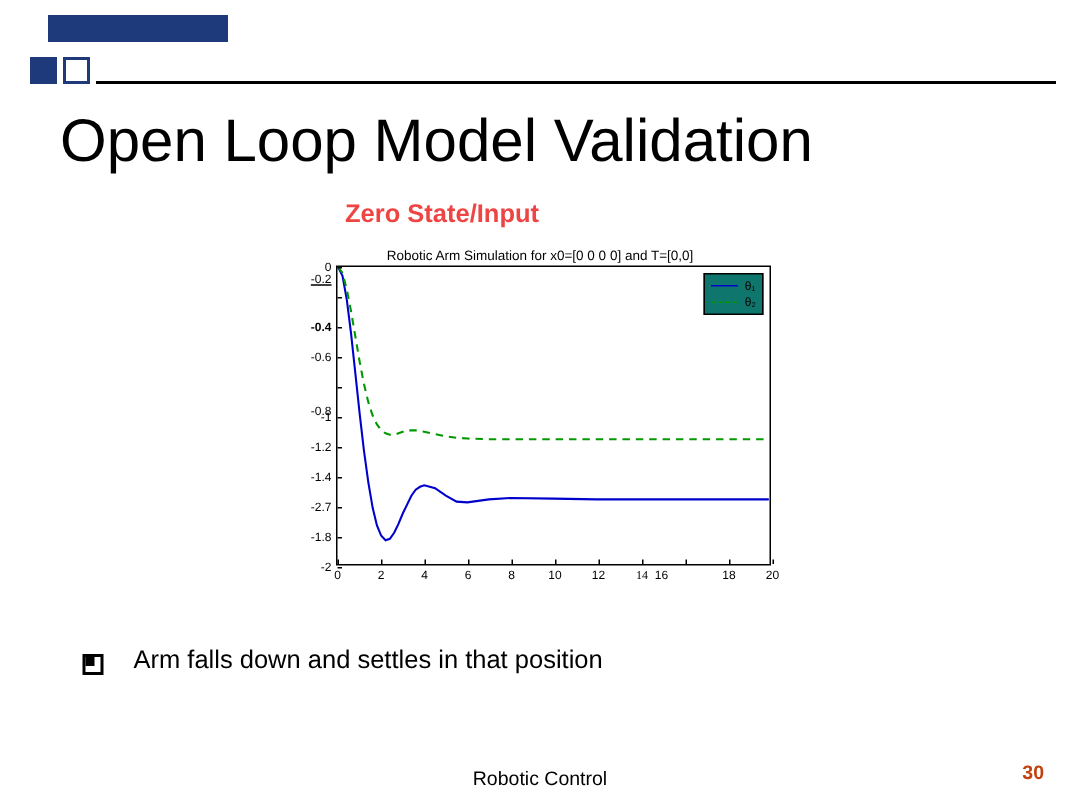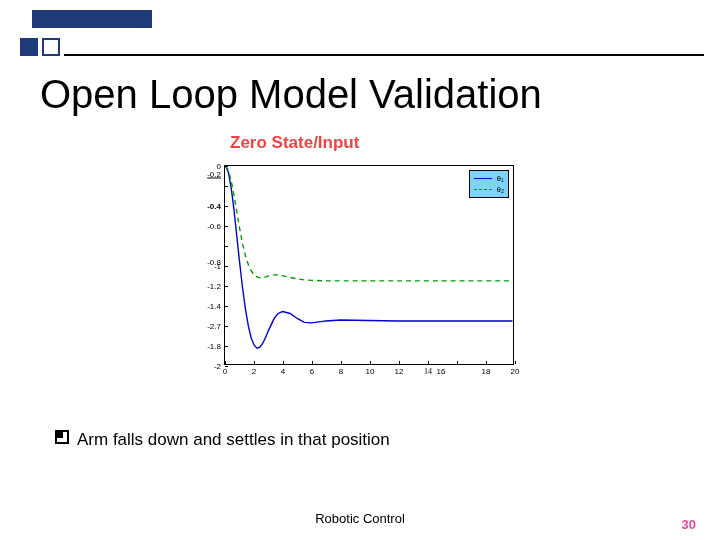--- a/index.html
+++ b/index.html
@@ -113,21 +113,21 @@
     bottom: 0;
     width: 1px;
     height: 3px;
     background: #000;
   }
   .legend {
     position: absolute;
     top: 4px;
     right: 4px;
     border: 1px solid #000;
-    background: #7dd3fc;
+    background: #0f766e;
     padding: 2px 4px;
     font-size: 8px;
   }
   .legend-row {
     display: flex;
     align-items: center;
     gap: 4px;
     line-height: 11px;
   }
   .legend-line {
@@ -141,22 +141,22 @@
     top: 0;
     width: 100%;
     height: 100%;
     overflow: visible;
   }
   .bullet-line {
     position: absolute;
     left: 55px;
     top: 430px;
     display: flex;
-    align-items: flex-start;
-    gap: 8px;
+    align-items: flex-end;
+    gap: 20px;
     font-size: 17px;
   }
   .bullet-box {
     width: 14px;
     height: 14px;
     border: 2px solid #000;
     display: inline-flex;
     align-items: flex-start;
     justify-content: flex-start;
   }
@@ -170,41 +170,42 @@
     position: absolute;
     bottom: 14px;
     left: 0;
     width: 100%;
     text-align: center;
     font-size: 13px;
     color: #000;
   }
   .page-num {
     position: absolute;
-    bottom: 8px;
+    bottom: 18px;
     right: 24px;
     font-size: 13px;
     font-weight: 700;
-    color: #ec4899;
+    color: #c2410c;
   }
 </style>
 </head>
 <body>
 
 <div class="accent-strip">
   <div class="accent-bar" id="accent-bar" style="background: rgb(31, 58, 122);"></div>
   <div class="accent-sq" id="accent-sq" style="background: rgb(31, 58, 122);"></div>
   <div class="accent-sq-outline" id="accent-sq-outline" style="border-color: rgb(31, 58, 122);"></div>
   <div class="accent-underline"></div>
 </div>
 
 <div class="title">Open Loop Model Validation</div>
 <div class="subtitle">Zero State/Input</div>
 
 <div class="chart-wrap">
+  <div class="chart-title">Robotic Arm Simulation for x0=[0 0 0 0] and T=[0,0]</div>
   <div class="plot" id="plot">
     <svg class="lines" id="lines" viewBox="0 0 290 200">
         <path d="M0,0 L2.9,6.000000000000005 L5.8,21.999999999999996 L8.7,44.99999999999999 L11.6,72 L14.5,99 L17.4,124 L20.299999999999997,145 L23.2,162 L26.099999999999998,174 L29,181 L31.900000000000006,184 L34.8,183 L37.7,179 L40.599999999999994,173 L43.5,166 L46.4,160 L49.3,154 L52.199999999999996,150 L55.1,148 L58,147 L65.25,149 L72.5,154 L79.75,158 L87,158.5 L101.5,156.5 L116,155.5 L145,156 L174,156.5 L203,156.5 L232,156.5 L261,156.5 L290,156.5 " fill="none" stroke="#0000cc" stroke-width="1.4"></path>
         <path d="M0,0 L2.9,4.0000000000000036 L5.8,14.999999999999991 L8.7,30.000000000000004 L11.6,47 L14.5,64.00000000000001 L17.4,79 L20.299999999999997,91.00000000000001 L23.2,100 L26.099999999999998,106 L29,110.00000000000001 L31.900000000000006,112.00000000000001 L34.8,112.99999999999999 L37.7,112.99999999999999 L40.599999999999994,112.00000000000001 L43.5,111.00000000000001 L46.4,110.00000000000001 L49.3,110.00000000000001 L52.199999999999996,110.00000000000001 L55.1,110.5 L58,111.00000000000001 L65.25,112.5 L72.5,113.99999999999999 L79.75,114.99999999999999 L87,115.5 L101.5,115.99999999999999 L116,115.99999999999999 L145,115.99999999999999 L174,115.99999999999999 L203,115.99999999999999 L232,115.99999999999999 L261,115.99999999999999 L290,115.99999999999999 " fill="none" stroke="#009900" stroke-width="1.4" stroke-dasharray="5,4"></path>
       </svg>
     <div class="legend" id="legend">
         <div class="legend-row">
           <div class="legend-line" style="border-top-style: solid; border-top-color: rgb(0, 0, 204);"></div>
           <span>θ₁</span>
         </div>

